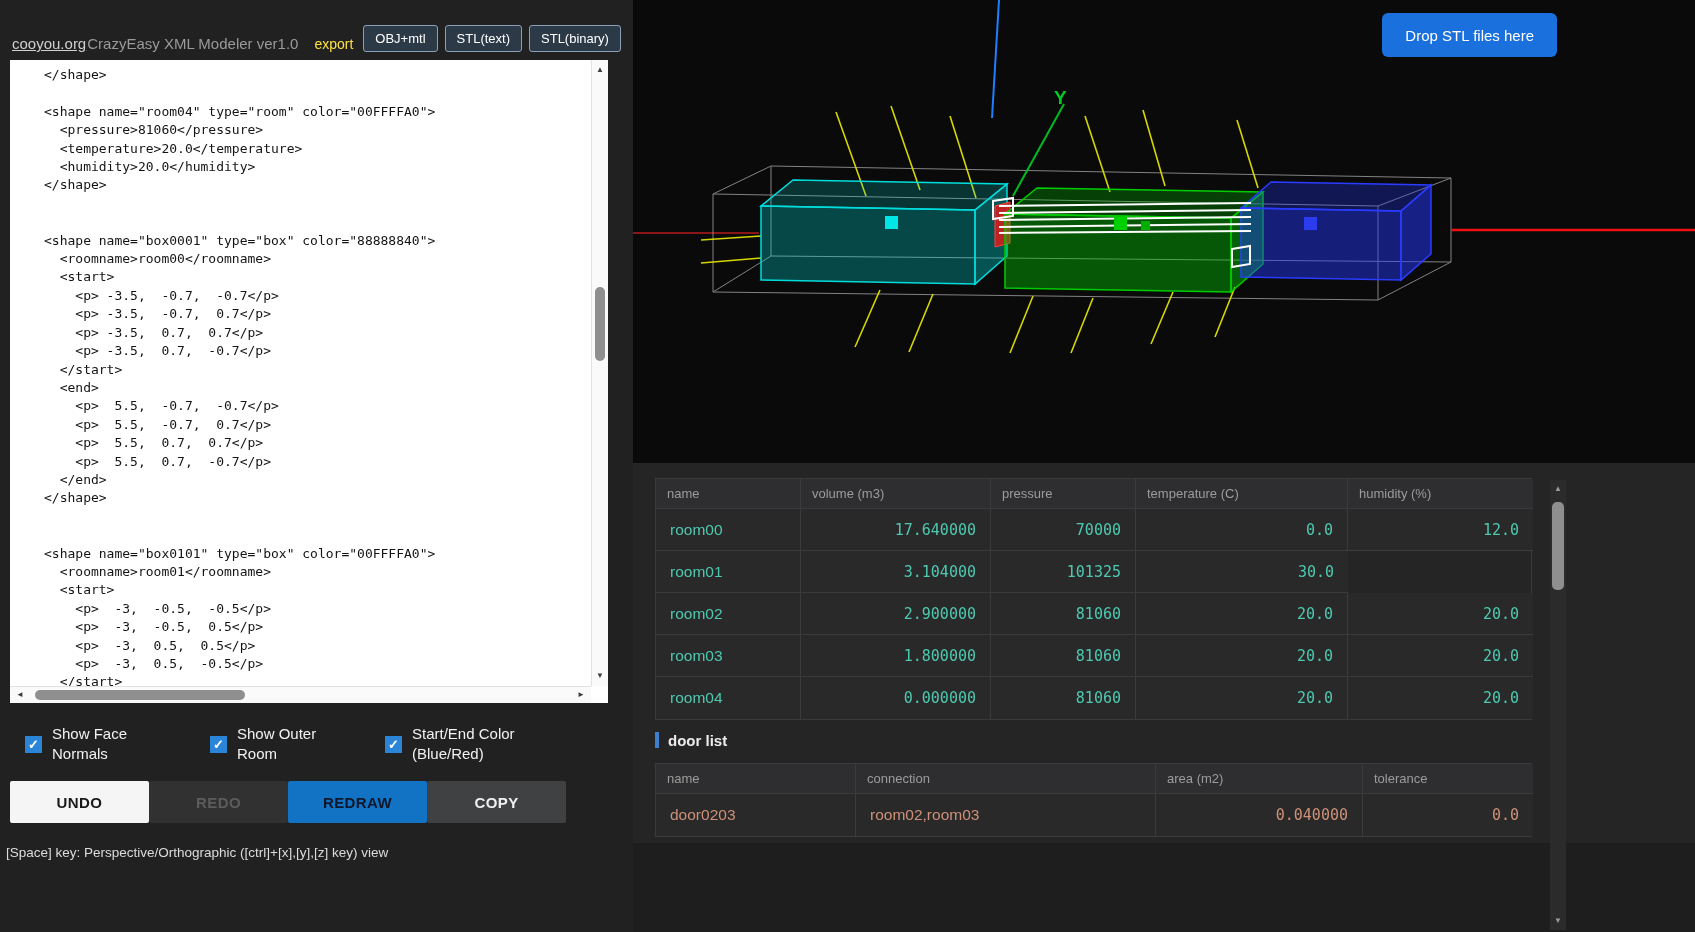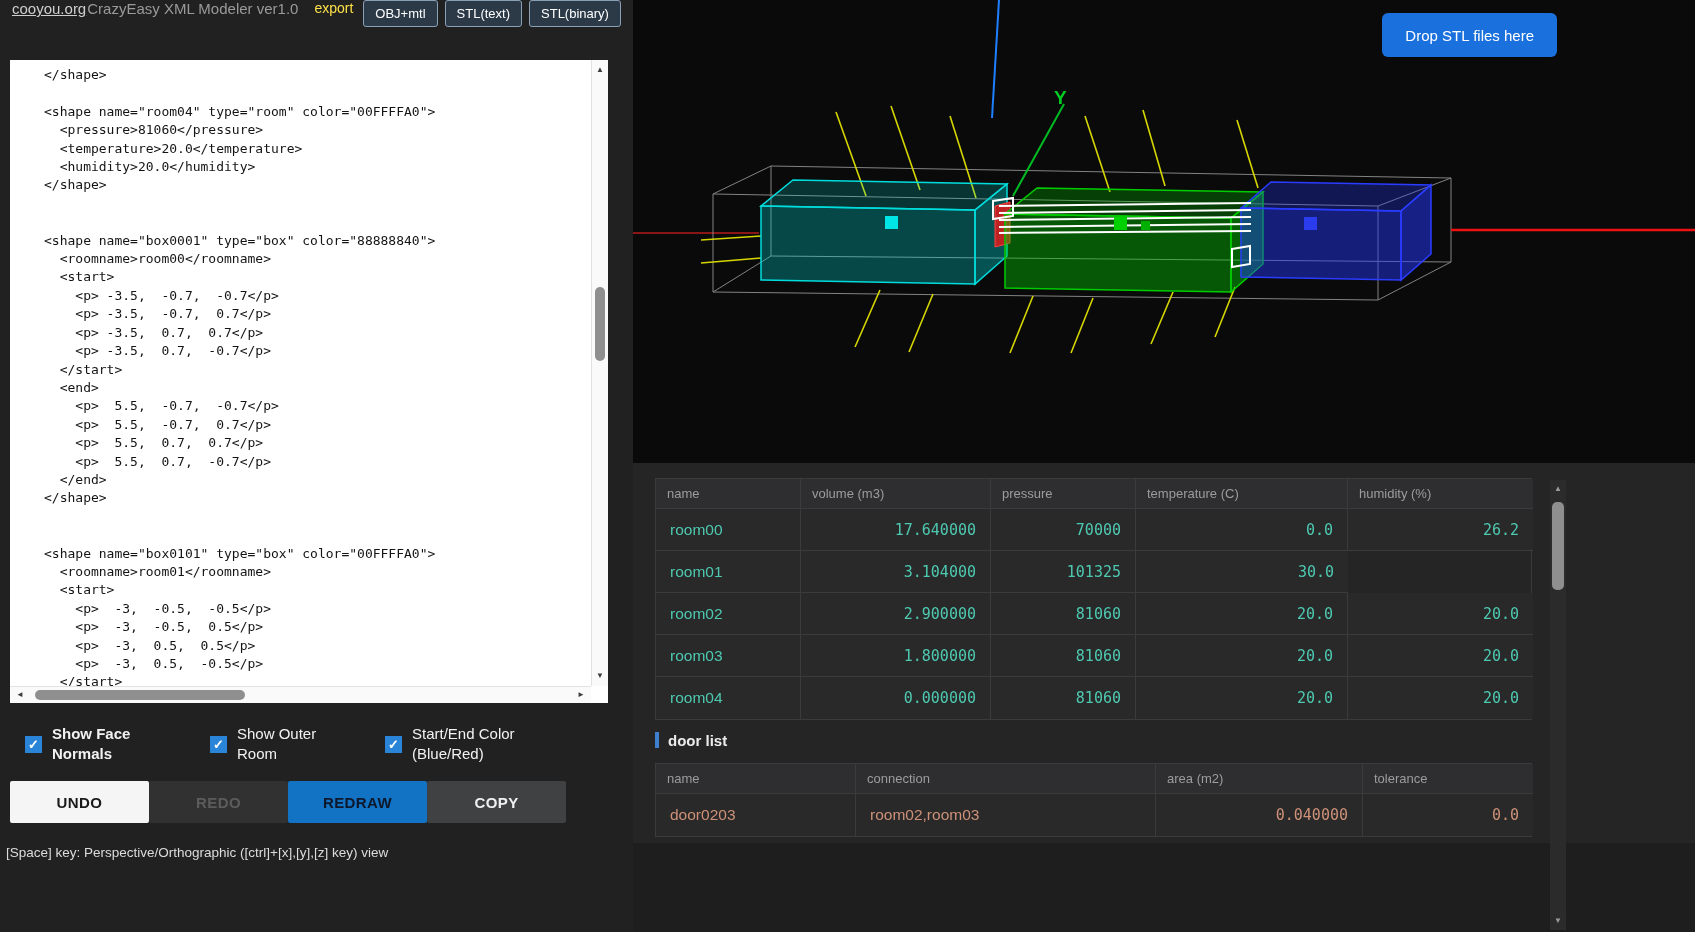--- a/index.html
+++ b/index.html
@@ -2,21 +2,21 @@
 <html><head>
 <meta charset="utf-8">
 <style>
   * { box-sizing: border-box; margin: 0; padding: 0; }
   html,body { width:1695px; height:932px; overflow:hidden; }
   body { background:#1e1e1e; font-family:"Liberation Sans",sans-serif; position:relative; }
 
   
   .left-pane { position:absolute; left:0; top:0; width:633px; height:932px; background:#212121; }
 
-  .topbar { position:absolute; left:0; top:0; width:633px; height:52px; display:flex; align-items:flex-start; padding-left:12px; }
+  .topbar { position:absolute; left:0; top:0; width:633px; height:52px; display:flex; align-items:flex-end; padding-left:12px; }
   .site-link { color:#cfcfcf; text-decoration:underline; font-size:15px; cursor:pointer; }
   .app-title { color:#9a9a9a; font-size:15px; margin-left:1px; margin-right:16px; white-space:nowrap; }
   .export-label { color:#fde047; font-size:14px; margin-right:10px; }
   .export-btn { background:#2c3a48; border:1px solid #8aa0b8; color:#ffffff; font-size:13px; padding:5px 11px; margin-right:7px; border-radius:3px; font-family:inherit; cursor:pointer; white-space:nowrap; }
 
   .editor { position:absolute; left:10px; top:60px; width:598px; height:643px; background:#ffffff; }
   .code { position:absolute; left:0; top:0; width:581px; height:626px; border:none; outline:none; resize:none;
           padding:6px 0 0 34px; font-family:"DejaVu Sans Mono","Liberation Mono",monospace; font-size:13px;
           line-height:18.4px; color:#141414; background:#ffffff; white-space:pre; overflow:hidden; }
   .vscroll { position:absolute; right:0; top:0; width:17px; height:626px; background:#fafafa; border-left:1px solid #e2e2e2; }
@@ -27,21 +27,21 @@
   .harrow { position:absolute; top:0; width:16px; height:16px; color:#3c3c3c; font-size:8px; text-align:center; line-height:16px; cursor:pointer; }
   .harrow.left { left:2px; } .harrow.right { right:2px; }
   .hthumb { position:absolute; left:25px; top:3px; width:210px; height:10px; background:#8f8f8f; border-radius:6px; cursor:pointer; }
 
   .options-row { position:absolute; left:0; top:716px; width:633px; height:62px; }
   .opt { position:absolute; top:8px; display:flex; align-items:center; gap:10px; cursor:pointer; }
   .opt1 { left:25px; } .opt2 { left:210px; } .opt3 { left:385px; }
   .cb { width:17px; height:17px; background:#2a84d8; display:flex; align-items:center; justify-content:center; flex:0 0 17px; }
   .cb .mark { color:#ffffff; font-size:13px; font-weight:bold; line-height:1; }
   .opt-label { color:#f2f2f2; font-size:15px; line-height:20px; }
-  .opt1 .opt-label { width:90px;font-weight:bold; } .opt2 .opt-label { width:90px; } .opt3 .opt-label { width:130px; }
+  .opt1 .opt-label { width:90px; } .opt2 .opt-label { width:90px; } .opt3 .opt-label { width:130px; }
 
   .actions-row { position:absolute; left:10px; top:781px; width:598px; display:flex; }
   .act-btn { width:139px; height:42px; font-weight:bold; font-size:15px; border:none; border-radius:2px; cursor:pointer; font-family:inherit; letter-spacing:0.4px; }
   .btn-undo { background:#f5f5f5; color:#1a1a1a; }
   .btn-redo { background:#313131; color:#5c5c5c; cursor:default; }
   .btn-redraw { background:#1273c4; color:#0f172a; }
   .btn-copy { background:#3f4143; color:#f0f0f0; }
 
   .status-bar { position:absolute; left:6px; top:845px; color:#dcdcdc; font-size:13.5px; white-space:nowrap; }
 
@@ -255,21 +255,21 @@
           <div class="cell th">volume (m3)</div>
           <div class="cell th">pressure</div>
           <div class="cell th">temperature (C)</div>
           <div class="cell th">humidity (%)</div>
         </div>
         <div class="trow room-cols room-text">
           <div class="cell td">room00</div>
           <div class="cell td num">17.640000</div>
           <div class="cell td num">70000</div>
           <div class="cell td num">0.0</div>
-          <div class="cell td num">26.2</div>
+          <div class="cell td num">12.0</div>
         </div>
         <div class="trow room-cols room-text">
           <div class="cell td">room01</div>
           <div class="cell td num">3.104000</div>
           <div class="cell td num">101325</div>
           <div class="cell td num">30.0</div>
         </div>
         <div class="trow room-cols room-text">
           <div class="cell td">room02</div>
           <div class="cell td num">2.900000</div>

